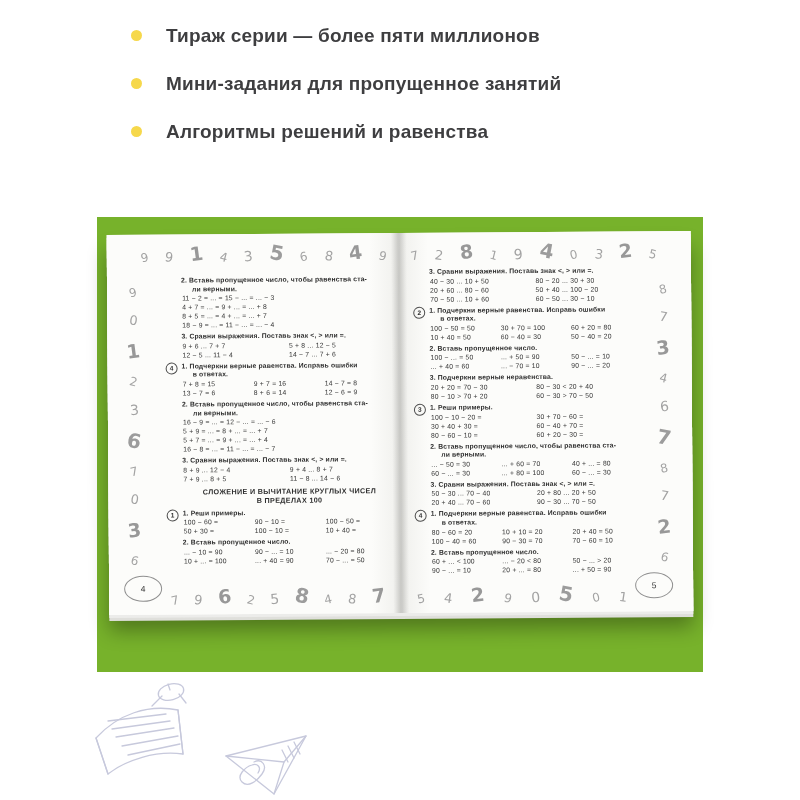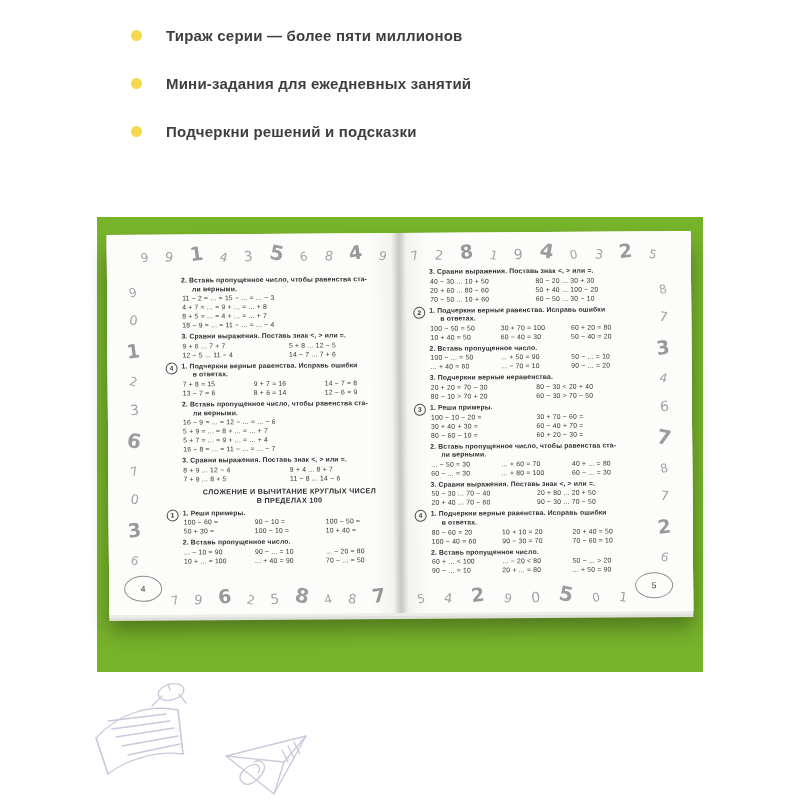--- a/index.html
+++ b/index.html
@@ -4,21 +4,21 @@
 <style>
   html,body{margin:0;padding:0;}
   body{
     width:800px;height:800px;position:relative;overflow:hidden;
     background:#ffffff;
     font-family:"Liberation Sans",sans-serif;
   }
   
   .bullets{position:absolute;left:131px;top:20px;width:580px;}
   .bullet{position:relative;padding-left:35px;margin-bottom:17px;
-    font-size:15px;font-weight:700;color:var(--text-dark);line-height:31px;letter-spacing:.2px;}
+    font-size:19px;font-weight:700;color:var(--text-dark);line-height:31px;letter-spacing:.2px;}
   .bullet .dot{position:absolute;left:0;top:10px;width:11px;height:11px;border-radius:50%;
     background:var(--yellow);}
   
   .green{position:absolute;left:97px;top:217px;width:606px;height:455px;background:var(--green);}
   
   .book{position:absolute;left:11px;top:16px;width:584px;height:380px;
     background:#fcfcfa;transform:rotate(-0.4deg);display:flex;
     box-shadow:0 3px 0 #ececea,0 6px 0 #dfdfdb,0 16px 20px rgba(0,0,0,.33);}
   .spine{position:absolute;left:50%;top:0;bottom:0;width:16px;transform:translateX(-50%);
     background:linear-gradient(to right,rgba(0,0,0,0),rgba(0,0,0,.15) 50%,rgba(0,0,0,0));z-index:5;}
@@ -67,25 +67,25 @@
 </head>
 <body style="--green: #77b22b; --yellow: #f6d84b; --deco: #a3a3a3; --text-dark: #3e3e40;">
 
 <div class="bullets">
     <div class="bullet">
       <span class="dot"></span>
       <div>Тираж серии — более пяти миллионов</div>
     </div>
     <div class="bullet">
       <span class="dot"></span>
-      <div>Мини-задания для ежедневных занятий</div>
+      <div>Мини-задания для пропущенное занятий</div>
     </div>
     <div class="bullet">
       <span class="dot"></span>
-      <div>Подчеркни решений и подсказки</div>
+      <div>Алгоритмы решений и равенства</div>
     </div>
   </div>
 
 <div class="green">
   <div class="book">
     <div class="spine"></div>
 
     <div class="page left">
       <div class="deco-top">
           <span class="dg v0">9</span>

